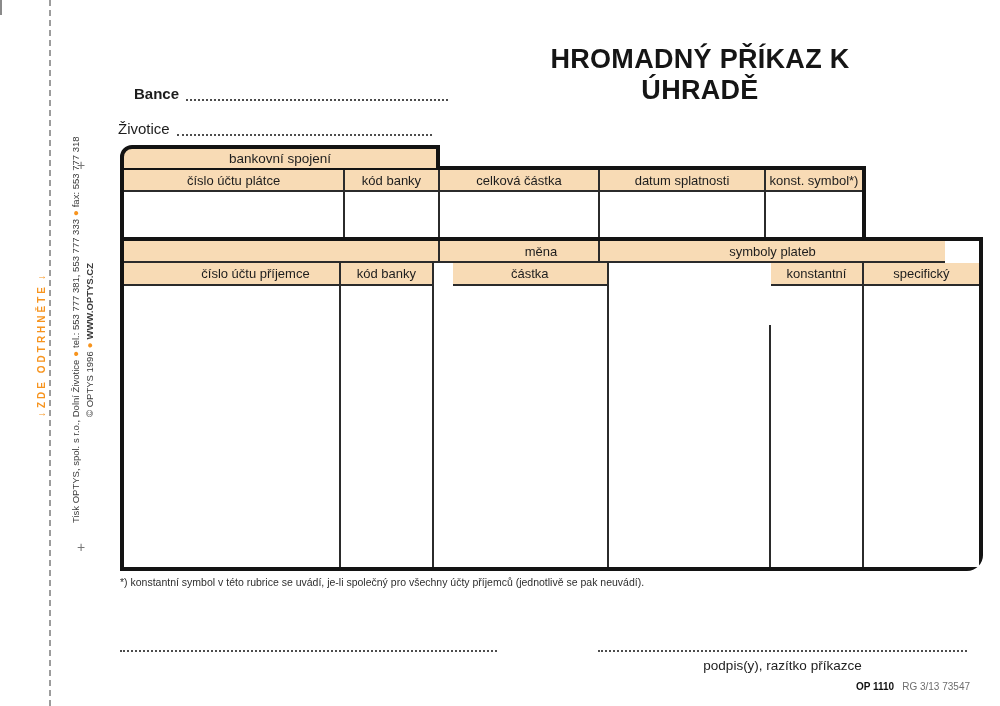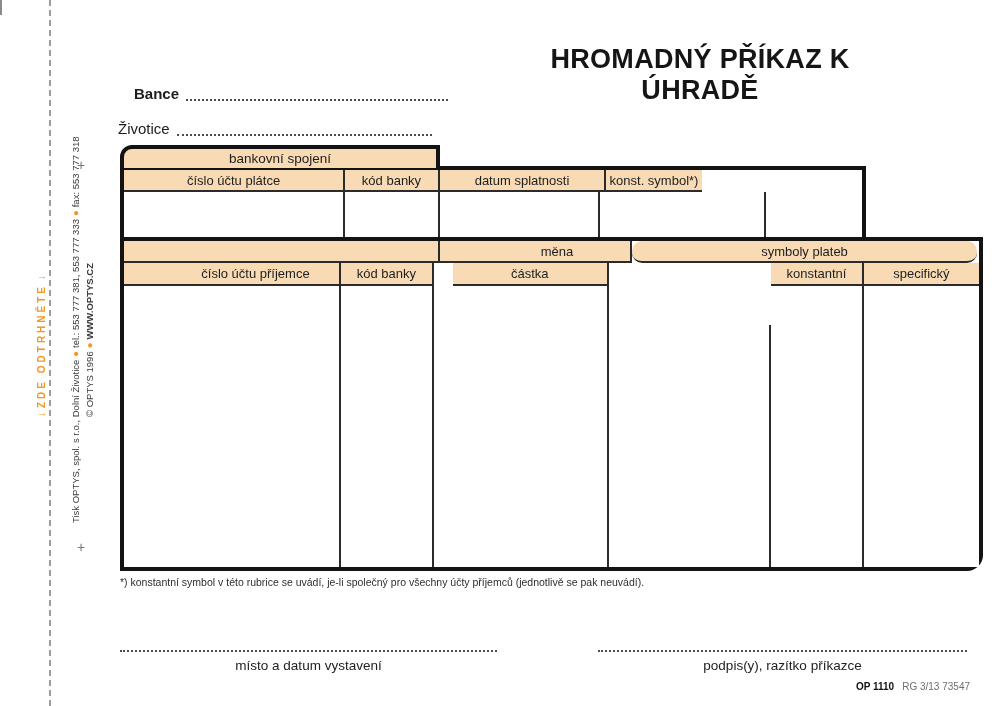--- a/index.html
+++ b/index.html
@@ -112,21 +112,21 @@
   .rowB-head { left: 124px; top: 263px; width: 855px; height: 23px; }
   .rowB-body { left: 124px; top: 286px; width: 855px; height: 281px; background: #fff; }
 
   
   .ca1 { width: 221px; } .ca2 { width: 95px; } .ca3 { width: 160px; }
   .ca4 { width: 166px; } .ca5 { width: 96px; }
   
   .cb1 { width: 221px; padding-left: 48px; } .cb2 { width: 95px; } .cb3 { width: 160px; margin-left: 19px; }
   .cb4 { width: 166px; margin-top: 39px; } .cb5 { width: 95px; } .cb6 { width: 118px; }
   
-  .cm1 { width: 316px; } .cm2 { width: 192px; padding-left: 44px; } .cm3 { width: 345px; border-radius: 10px; }
+  .cm1 { width: 316px; } .cm2 { width: 160px; padding-left: 44px; } .cm3 { width: 345px; }
 
   .footnote {
     left: 120px; top: 576px; width: 700px;
     font-size: 10.5px; color: #2e2e2e;
   }
 
   
   .sig-block { position: absolute; }
   .sig-left  { left: 120px; top: 650px; width: 377px; }
   .sig-right { left: 598px; top: 650px; width: 369px; }
@@ -179,20 +179,21 @@
   </div>
   <div class="abs blk line-left"></div>
   <div class="abs blk line-topA"></div>
   <div class="abs blk line-rightA"></div>
   <div class="abs blk line-split"></div>
   <div class="abs frameB"></div>
 
   <div class="abs trow rowA-head">
     <div class="cell peach sep bline ca1">číslo účtu plátce</div>
     <div class="cell peach sep bline ca2">kód banky</div>
+    <div class="cell peach sep bline ca3">celková částka</div>
     <div class="cell peach sep bline ca4">datum splatnosti</div>
     <div class="cell peach bline ca5">konst. symbol*)</div>
   </div>
 
   <div class="abs trow rowA-data">
     <div class="cell sep ca1"></div>
     <div class="cell sep ca2"></div>
     <div class="cell sep ca3"></div>
     <div class="cell sep ca4"></div>
     <div class="cell ca5"></div>
@@ -219,21 +220,20 @@
     <div class="cell sep cb3"></div>
     <div class="cell sep cb4"></div>
     <div class="cell sep cb5"></div>
     <div class="cell cb6"></div>
   </div>
 
   <div class="abs footnote">*) konstantní symbol v této rubrice se uvádí, je-li společný pro všechny účty příjemců (jednotlivě se pak neuvádí).</div>
 
   <div class="sig-block sig-left">
     <div class="dotline"></div>
-    <div class="sig-label">místo a datum vystavení</div>
   </div>
   <div class="sig-block sig-right">
     <div class="dotline"></div>
     <div class="sig-label">podpis(y), razítko příkazce</div>
   </div>
 
   <div class="abs print-code">
     <span class="code-bold">OP 1110</span><span>RG 3/13  73547</span>
   </div>
 

